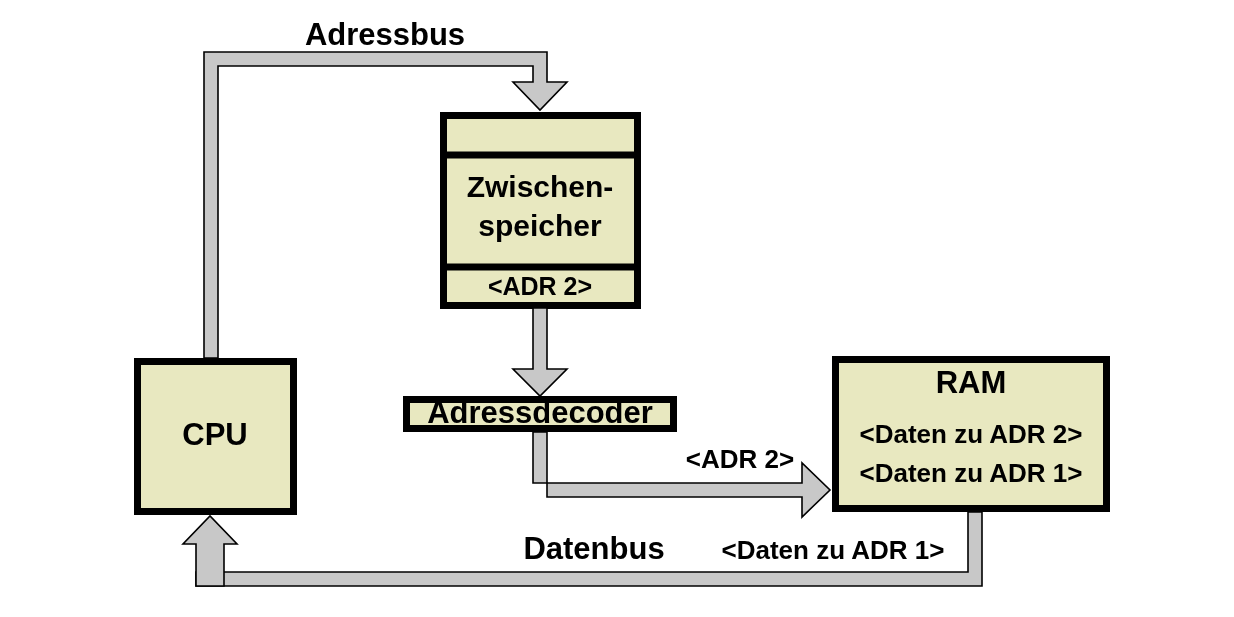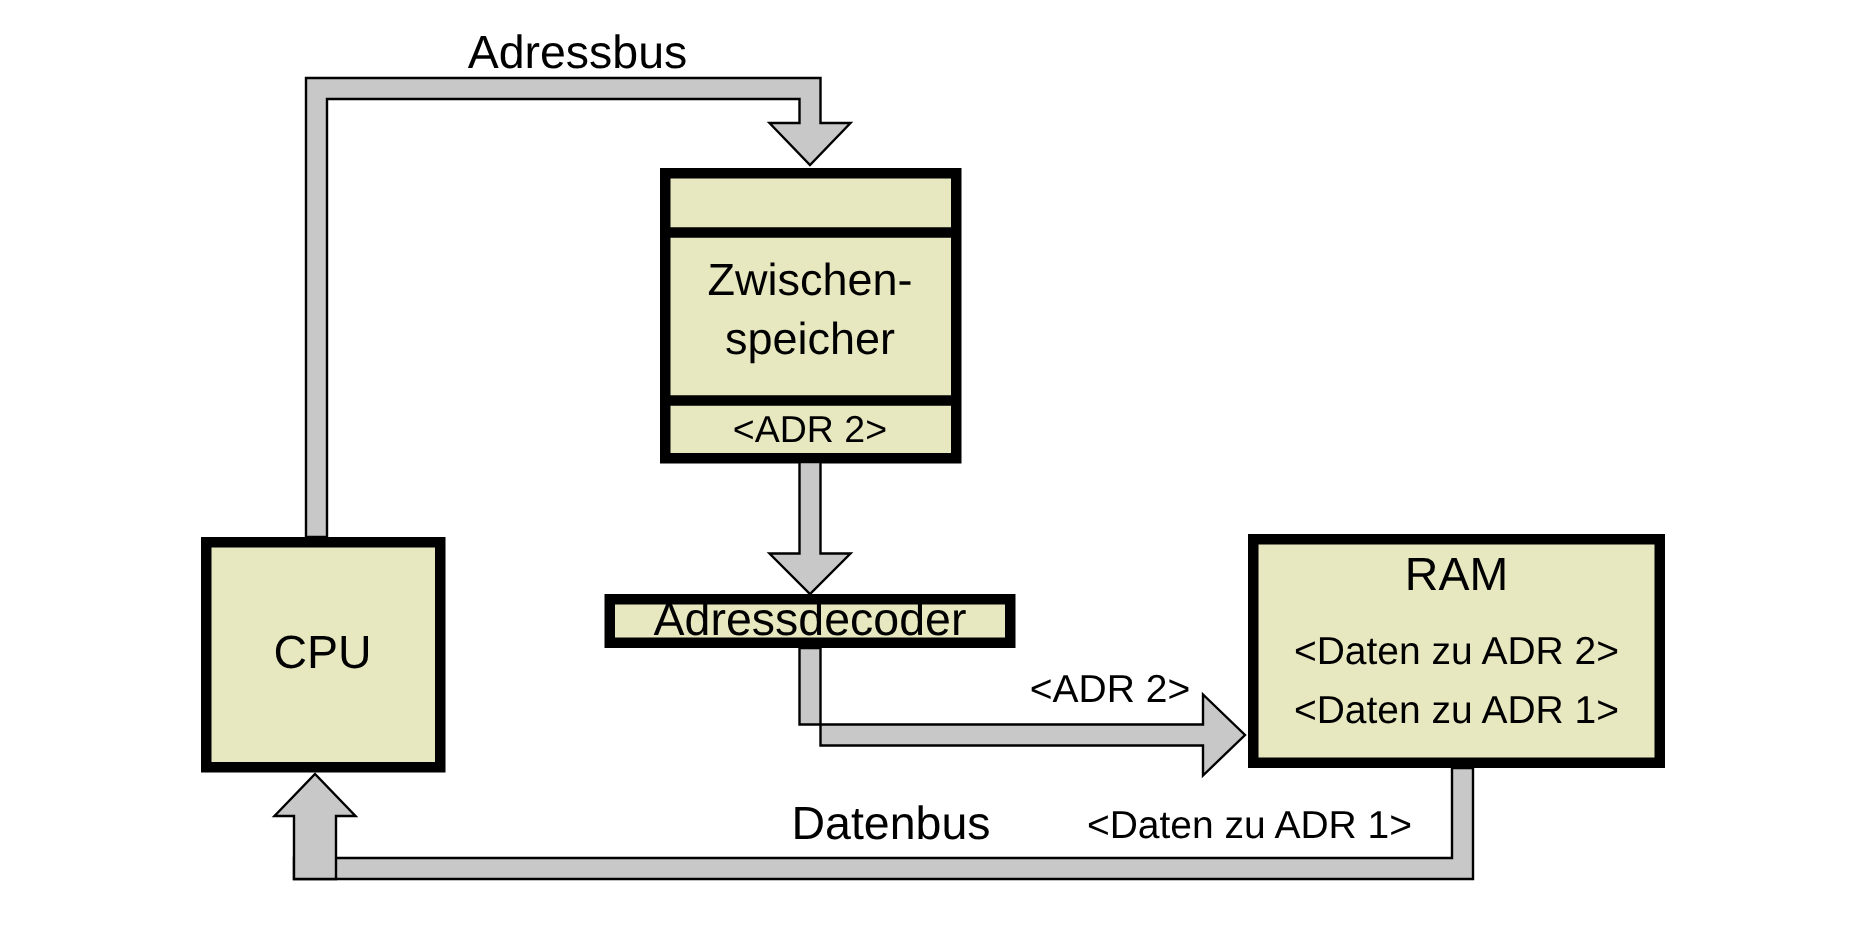--- a/index.html
+++ b/index.html
@@ -10,20 +10,21 @@
   body {
     width: 1234px;
     height: 617px;
     font-family: "Liberation Sans", sans-serif;
     overflow: hidden;
   }
   #diagram-root {
     position: relative;
     width: 1076px;
     height: 617px;
+    font-weight: bold;
   }
   svg#diagram {
     display: block;
     width: 1234px;
     height: 617px;
   }
   .bus-shape {
     fill: #c8c8c8;
     stroke: #000000;
     stroke-width: 1.6;

